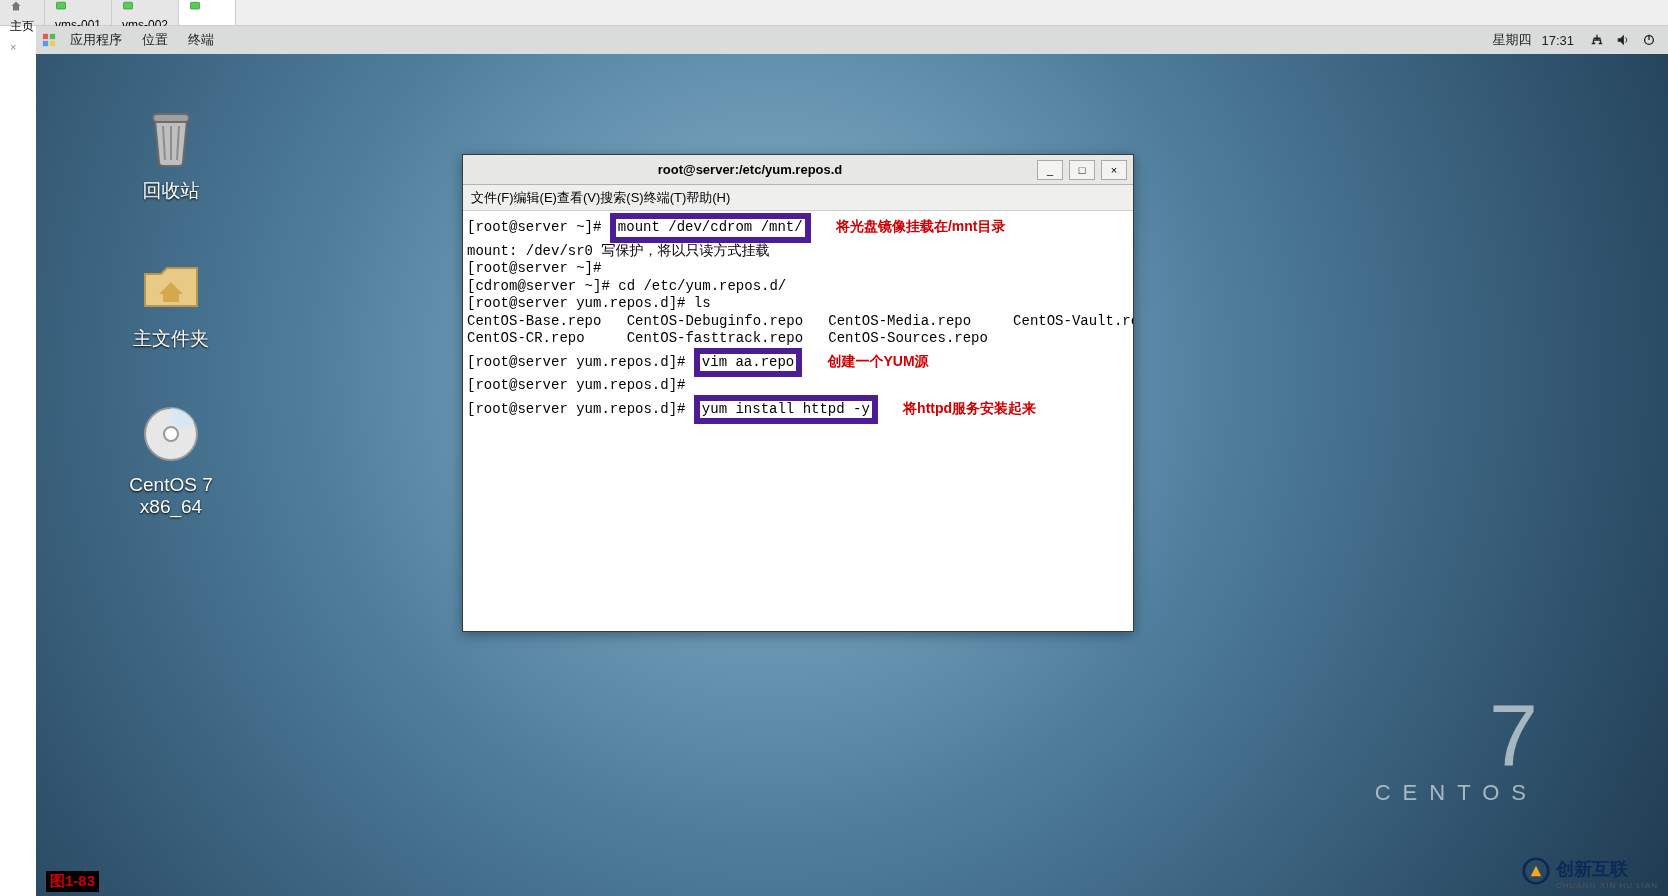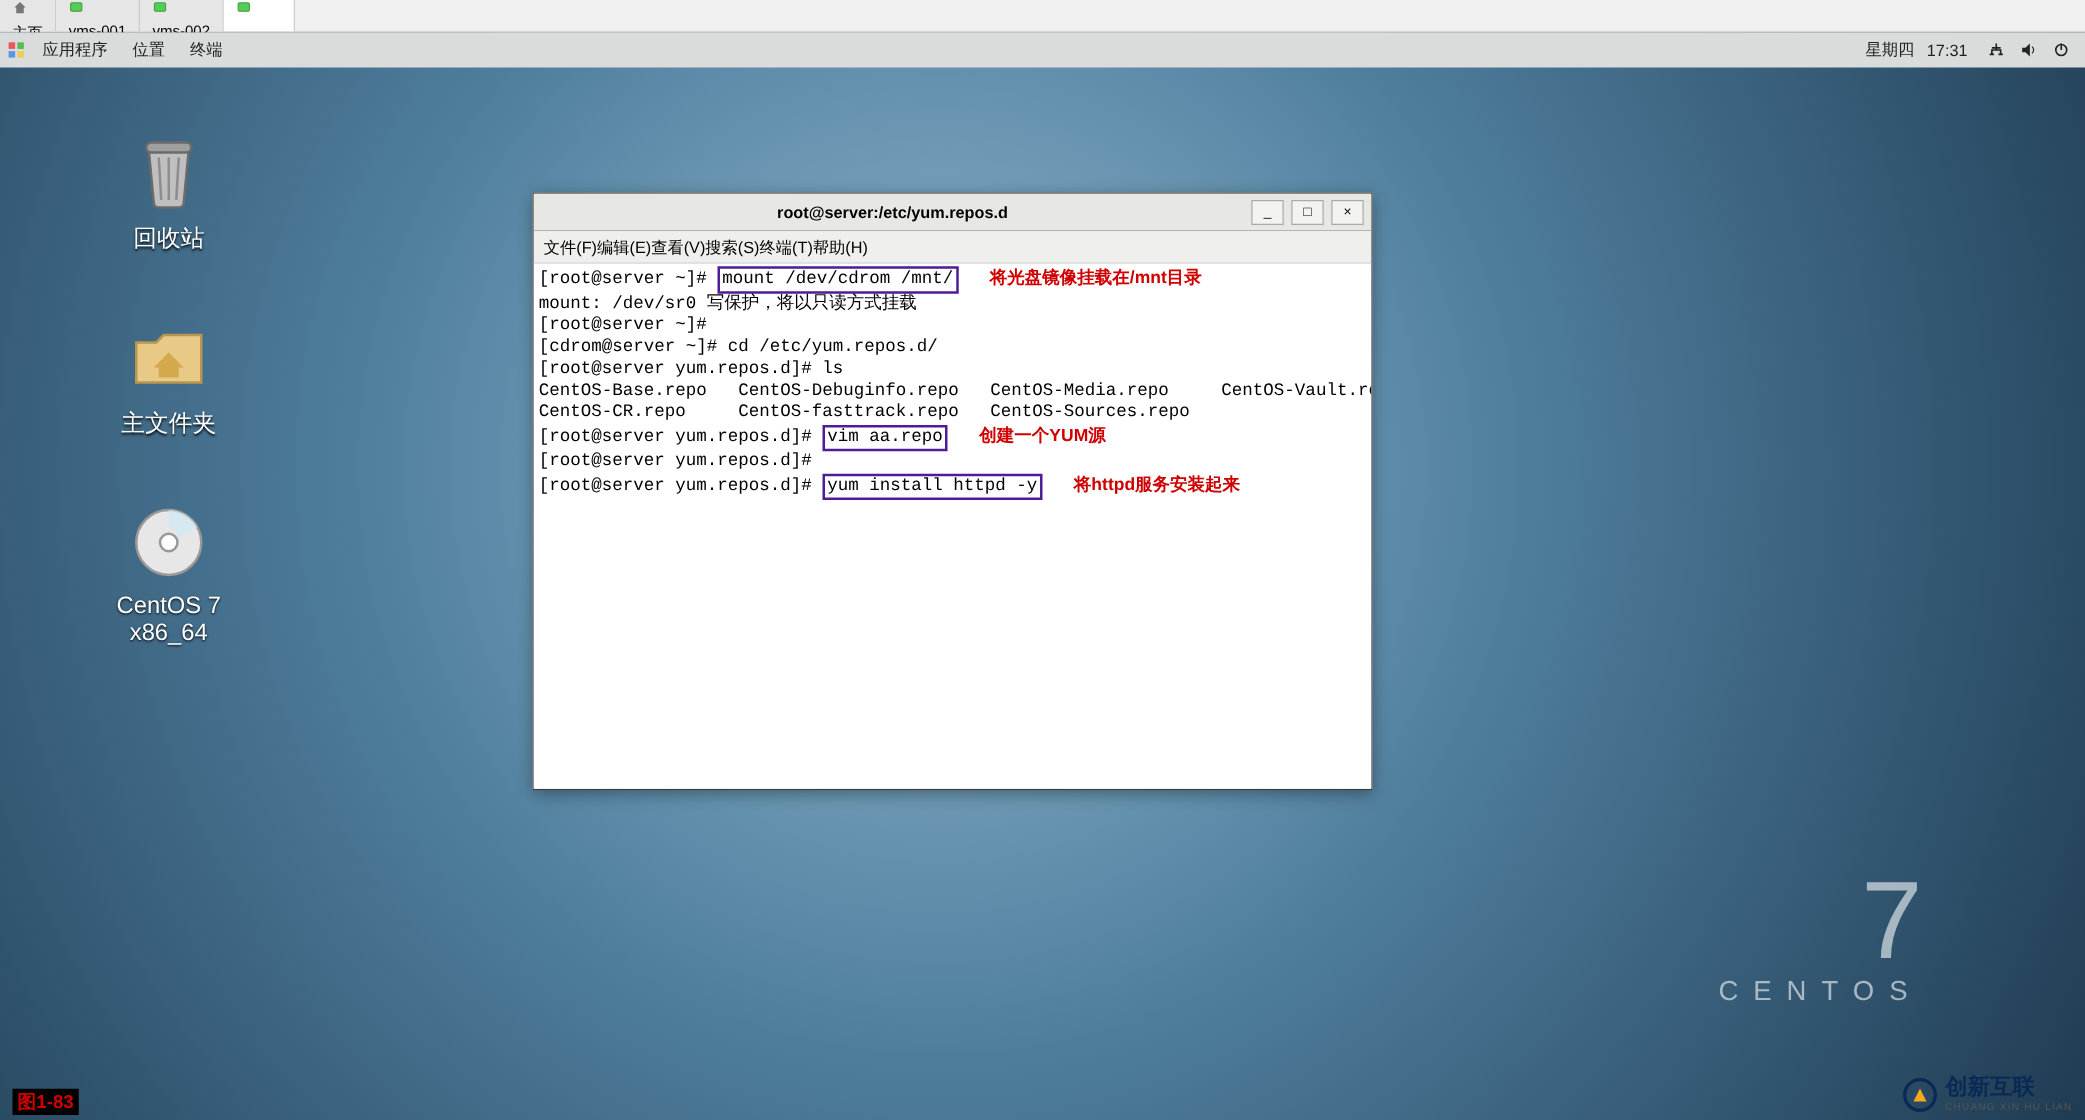--- a/index.html
+++ b/index.html
@@ -6,21 +6,21 @@
 body { width: 1668px; height: 896px; font-family: "Microsoft YaHei", sans-serif; overflow: hidden; position: relative; }
 
 
 .top-tabs { height: 26px; background: #f0f0f0; border-bottom: 1px solid #ccc; display: flex; align-items: stretch; font-size: 12px; }
 .btab { display: flex; gap: 6px; padding: 0 10px; border-right: 1px solid #ccc; background: #e6e6e6; cursor: pointer; flex-direction: column; }
 .btab.active { background: #fff; font-weight: bold; gap: 20px; }
 .btab .ticon { width: 12px; height: 12px; display: inline-block; }
 .btab .tclose { color: #888; font-size: 11px; }
 
 
-.desktop { position: relative; height: 870px; background: radial-gradient(circle at 45% 40%, #8fb8d0 0%, #4e7d9c 45%, #1f3b52 100%); }
+.desktop { position: relative; height: 870px; background: radial-gradient(circle at 45% 40%, #8fb8d0 0%, #4e7d9c 45%, #1f3b52 100%); margin-left: 36px; }
 
 
 .panel { position: absolute; top: 0; left: 0; right: 0; height: 28px; background: #d9dcdb; display: flex; align-items: center; font-size: 13px; color: #222; padding: 0 6px; }
 .panel .pitem { padding: 0 10px; cursor: pointer; }
 .panel .pspacer { flex: 1; }
 .picon { width: 14px; height: 14px; margin: 0 6px; display: inline-block; }
 .apps-icon { width: 14px; height: 14px; margin-right: 4px; display: inline-block; }
 
 
 .dicons { position: absolute; top: 80px; left: 80px; display: flex; flex-direction: column; gap: 50px; }
@@ -29,30 +29,30 @@
 .dicon .glabel { text-align: center; text-shadow: 0 1px 2px #000; }
 
 
 .win { position: absolute; left: 426px; top: 128px; width: 672px; background: #fff; border: 1px solid #3b3b3b; box-shadow: 0 3px 12px rgba(0,0,0,.35); }
 .win-title { height: 30px; background: #e7e7e4; border-bottom: 1px solid #b4b4b4; display: flex; align-items: center; font-size: 13px; }
 .win-title .wt-center { flex: 1; text-align: center; font-weight: bold; }
 .win-title .wbtn { width: 26px; height: 20px; margin-right: 6px; display: flex; align-items: center; justify-content: center; border: 1px solid #aaa; background: #f3f3f1; font-size: 11px; cursor: pointer; }
 .win-menu { height: 26px; background: #efefee; border-bottom: 1px solid #cfcfce; display: flex; align-items: center; padding: 0 8px; font-size: 13px; }
 .win-menu .mi { cursor: pointer; }
 .term { background: #fff; color: #000; font-family: "Courier New", monospace; font-size: 14px; line-height: 1.25; padding: 2px 4px 2px 4px; height: 420px; white-space: pre; overflow: hidden; }
-.hl-box { border: 2px solid #4c1d95; padding: 0 2px; display: inline-block; }
+.hl-box { border: 6px solid #4c1d95; padding: 0 2px; display: inline-block; }
 .anno { color: #d10000; font-family: "Microsoft YaHei", sans-serif; font-weight: bold; display: inline-block; }
 
 
 .brand { position: absolute; right: 130px; bottom: 90px; color: #cfd9df; text-align: right; opacity: .75; }
 .brand .big7 { font-size: 88px; font-weight: 300; line-height: 1; }
 .brand .ct { font-size: 22px; letter-spacing: 12px; }
 
 
-.wm { position: absolute; right: 10px; bottom: 6px; display: flex; align-items: flex-end; gap: 6px; color: #0a2a55; font-size: 18px; font-weight: bold; }
+.wm { position: absolute; right: 10px; bottom: 6px; display: flex; align-items: flex-start; gap: 6px; color: #0a2a55; font-size: 18px; font-weight: bold; }
 .wm .sub { display: block; font-size: 8px; letter-spacing: 1px; color: #555; font-weight: normal; }
 
 
 .figlabel { position: absolute; left: 10px; bottom: 4px; background: #000; color: #d10000; font-weight: bold; font-size: 15px; padding: 1px 4px; }
 
 
 svg { display: block; }
 </style>
 </head>
 <body>

